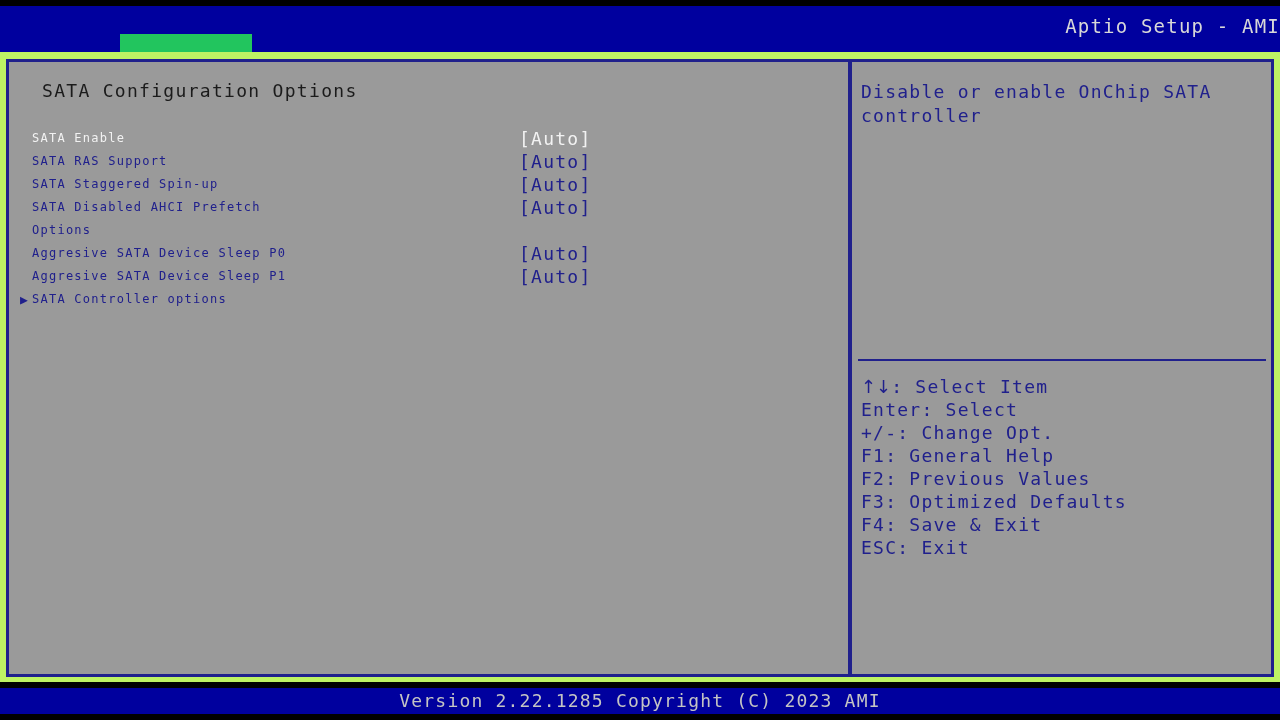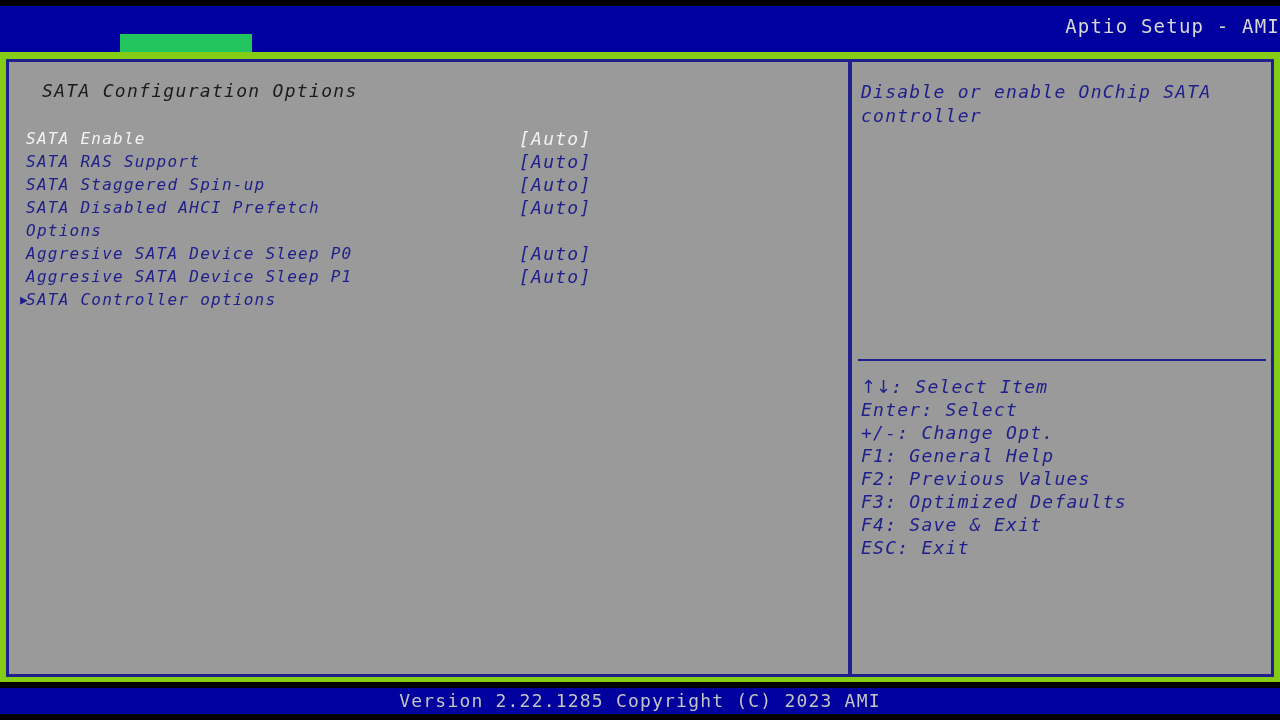--- a/index.html
+++ b/index.html
@@ -63,22 +63,21 @@
     font-size: 18px;
     letter-spacing: 1.2px;
     white-space: pre;
   }
 
   
   .body-area {
     position: absolute;
     left: 0; top: 52px;
     width: 1280px; height: 630px;
-    background: #84cc16;
-    font-style: italic;
+    background: #bef264;
   }
 
   
   .panel-left {
     position: absolute;
     left: 6px; top: 7px;
     width: 845px; height: 618px;
     border: 3px solid #20208c;
     box-sizing: border-box;
     background: #9a9a9a;
@@ -117,23 +116,23 @@
   .opt-arrow {
     position: absolute;
     left: 11px; top: 0;
     width: 16px;
     color: #20208c;
     font-size: 13px;
     line-height: 23px;
   }
   .opt-label {
     position: absolute;
-    left: 17px; top: 0;
-    color: #20208c;
-    font-size: 16px;
+    left: 23px; top: 0;
+    color: #20208c;
+    font-size: 12px;
     letter-spacing: 1.25px;
   }
   .opt-value {
     position: absolute;
     left: 510px; top: 0;
     color: #20208c;
     font-size: 18px;
     letter-spacing: 1.25px;
     text-align: center;
   }

